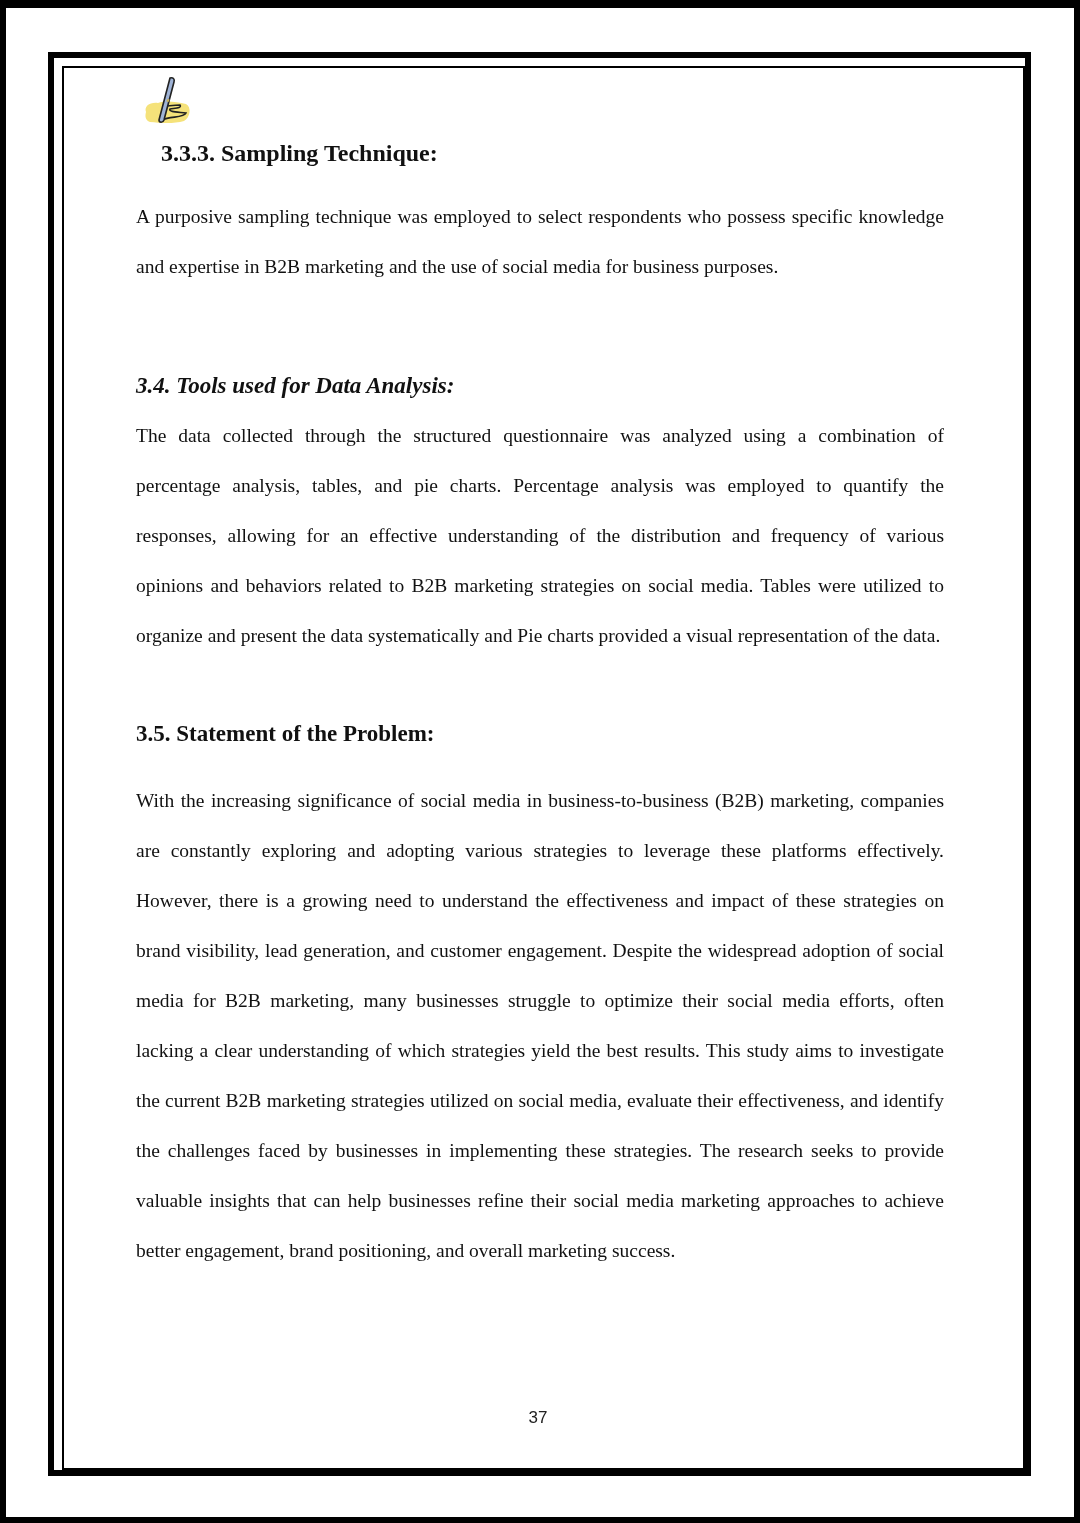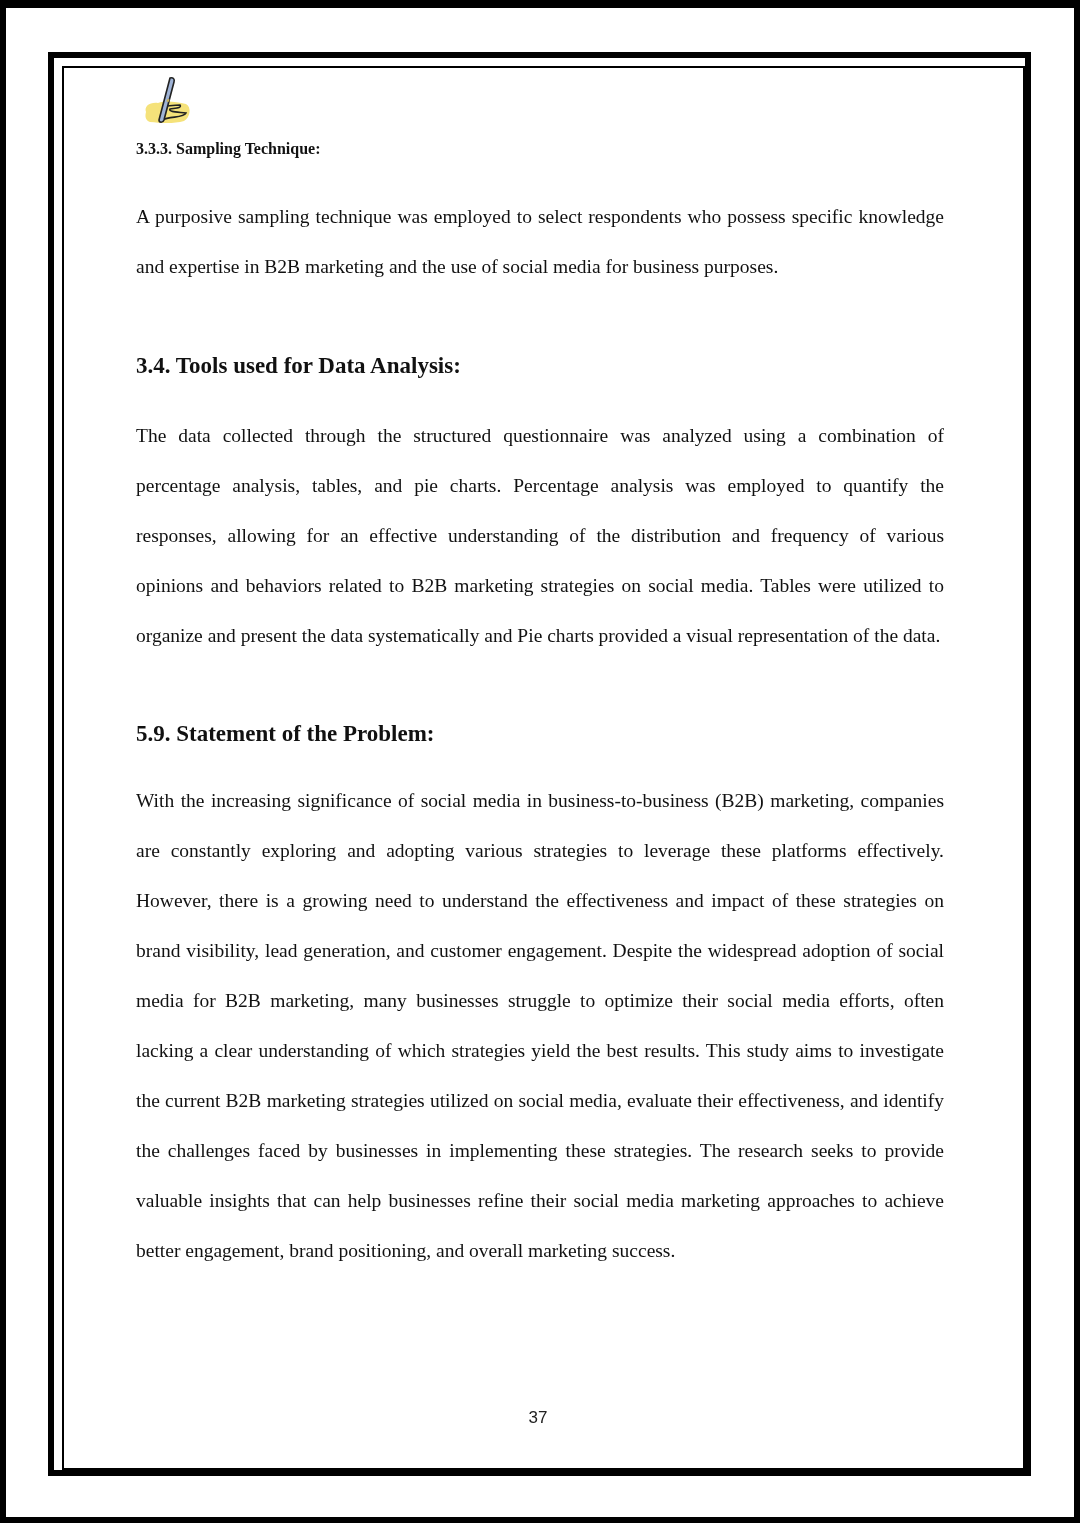--- a/index.html
+++ b/index.html
@@ -35,21 +35,21 @@
     }
     h2 {
       position: absolute;
       left: 136px;
       margin: 0;
       font-family: "Liberation Serif", serif;
       font-weight: bold;
       color: #111;
       white-space: nowrap;
     }
-    .h-sub { font-size: 16px; }
+    .h-sub { font-size: 24px; margin-left: 25px; }
     .h-main { font-size: 23px; }
     p.body {
       position: absolute;
       left: 136px;
       width: 808px;
       margin: 0;
       font-family: "Liberation Serif", serif;
       font-size: 19.5px;
       line-height: 50px;
       text-align: justify;
@@ -77,19 +77,19 @@
 <svg class="pen-icon" viewBox="0 0 56 56" xmlns="http://www.w3.org/2000/svg">
   <path d="M6 36 C4 30 10 26 18 27 C26 24 36 26 46 28 C52 31 50 42 44 45 C34 48 20 47 10 46 C5 44 5 40 6 36 Z" fill="#f5e27a"></path>
   <path d="M22 44 C30 40 44 42 46 37 C38 36 28 36 30 33 C36 32 42 32 40 29 C34 29 28 30 26 30" fill="none" stroke="#222" stroke-width="1.6" stroke-linecap="round"></path>
   <path d="M30 2 C33 1 35 3 34 6 L24 44 C23 47 19 47 19 44 Z" fill="#9fb3d6" stroke="#222" stroke-width="1.6" stroke-linejoin="round"></path>
   <path d="M27 24 L29 25" stroke="#c9b25a" stroke-width="3"></path>
 </svg>
 
 <h2 class="h-sub" style="top:140px;">3.3.3. Sampling Technique:</h2>
 <p class="body" style="top:192px;">A purposive sampling technique was employed to select respondents who possess specific knowledge and expertise in B2B marketing and the use of social media for business purposes.</p>
 
-<h2 class="h-main" style="top:353px;">3.4. Tools used for Data Analysis:</h2>
+<h2 class="h-main" style="top:373px;font-style:italic;">3.4. Tools used for Data Analysis:</h2>
 <p class="body" style="top:411px;">The data collected through the structured questionnaire was analyzed using a combination of percentage analysis, tables, and pie charts. Percentage analysis was employed to quantify the responses, allowing for an effective understanding of the distribution and frequency of various opinions and behaviors related to B2B marketing strategies on social media. Tables were utilized to organize and present the data systematically and Pie charts provided a visual representation of the data.</p>
 
-<h2 class="h-main" style="top:721px;">5.9. Statement of the Problem:</h2>
+<h2 class="h-main" style="top:721px;">3.5. Statement of the Problem:</h2>
 <p class="body" style="top:776px;">With the increasing significance of social media in business-to-business (B2B) marketing, companies are constantly exploring and adopting various strategies to leverage these platforms effectively. However, there is a growing need to understand the effectiveness and impact of these strategies on brand visibility, lead generation, and customer engagement. Despite the widespread adoption of social media for B2B marketing, many businesses struggle to optimize their social media efforts, often lacking a clear understanding of which strategies yield the best results. This study aims to investigate the current B2B marketing strategies utilized on social media, evaluate their effectiveness, and identify the challenges faced by businesses in implementing these strategies. The research seeks to provide valuable insights that can help businesses refine their social media marketing approaches to achieve better engagement, brand positioning, and overall marketing success.</p>
 
 <div class="page-number">37</div>
 
 </body></html>

